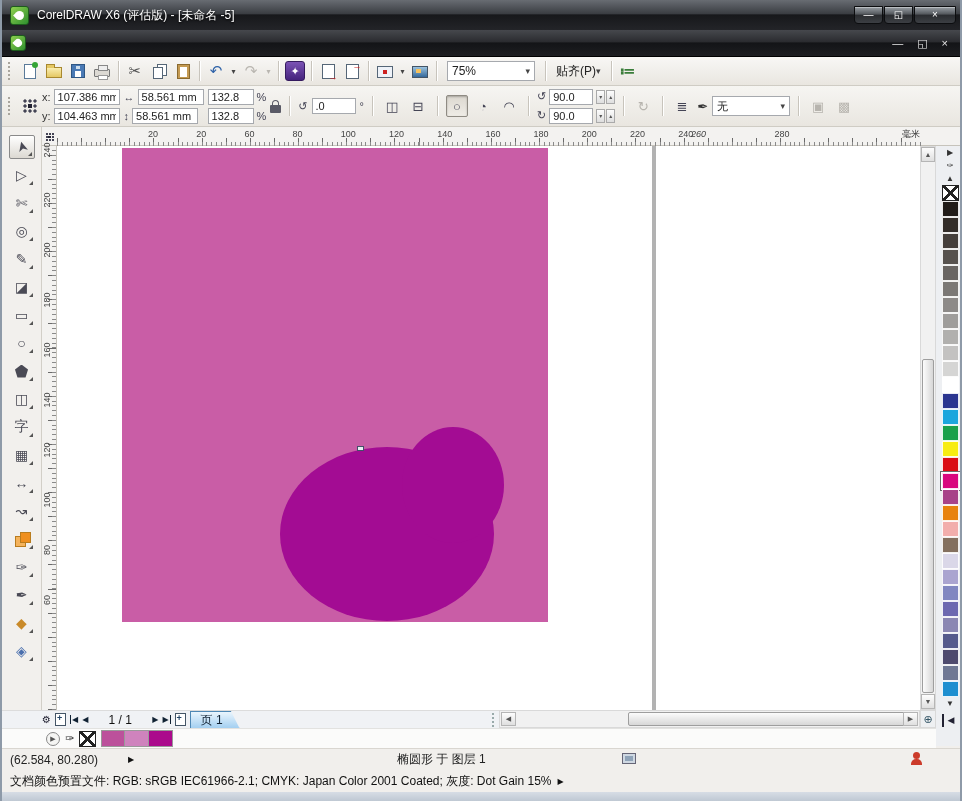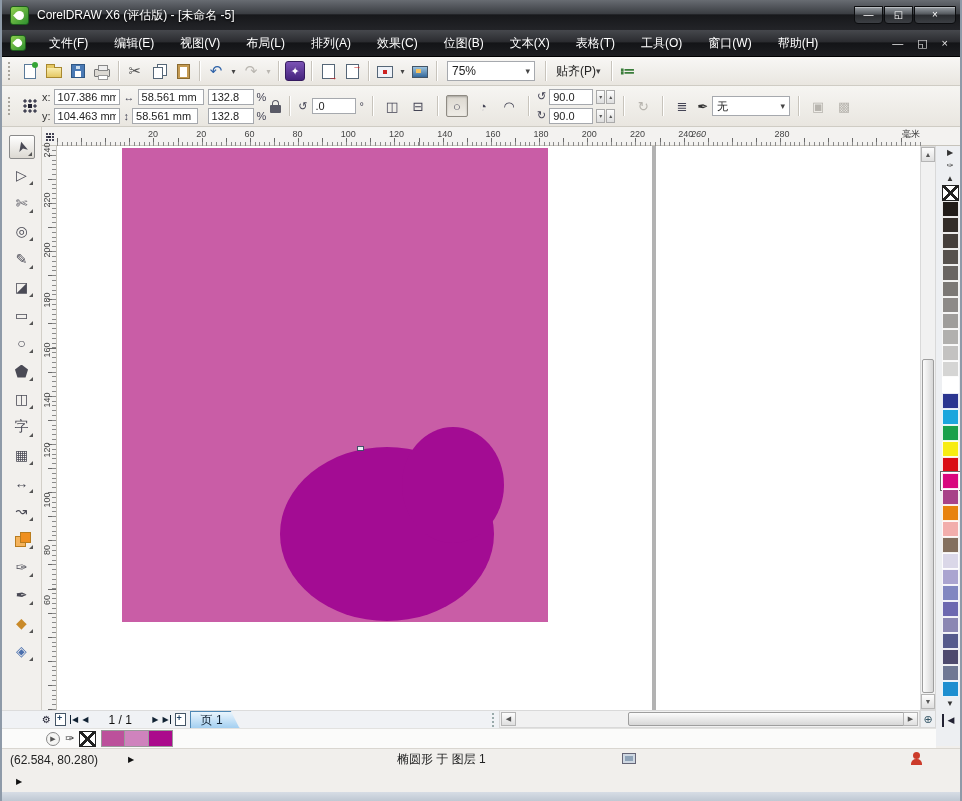--- a/index.html
+++ b/index.html
@@ -235,34 +235,20 @@
       <div class="capbtn">—</div>
       <div class="capbtn">◱</div>
       <div class="capbtn close">×</div>
     </div>
   </div>
 
   <div class="menubar">
     <span class="logo sm">
         <i></i>
       </span>
-    <div class="menu-items" id="menu-items">
-        <div class="menu-item">文件(F)</div>
-        <div class="menu-item">编辑(E)</div>
-        <div class="menu-item">视图(V)</div>
-        <div class="menu-item">布局(L)</div>
-        <div class="menu-item">排列(A)</div>
-        <div class="menu-item">效果(C)</div>
-        <div class="menu-item">位图(B)</div>
-        <div class="menu-item">文本(X)</div>
-        <div class="menu-item">表格(T)</div>
-        <div class="menu-item">工具(O)</div>
-        <div class="menu-item">窗口(W)</div>
-        <div class="menu-item">帮助(H)</div>
-      </div>
     <div class="docctrl" id="doc-controls">
         <span>—</span>
         <span>◱</span>
         <span>×</span>
       </div>
   </div>
 
   <div class="toolbar">
     <span class="grip"></span>
     <div class="titems" id="toolbar-items">
@@ -589,17 +575,18 @@
 
   <div class="statusbar">
     <span class="coords">(62.584, 80.280)</span>
     <span class="flyarr">▶</span>
     <span class="objinfo">椭圆形 于 图层 1</span>
     <span class="monitor-ic"></span>
     <span class="person"></span>
   </div>
 
   <div class="infobar">
+    <span>文档颜色预置文件: RGB: sRGB IEC61966-2.1; CMYK: Japan Color 2001 Coated; 灰度: Dot Gain 15%</span>
     <span class="flyarr">▶</span>
   </div>
 
   <div class="bframe"></div>
 </div>
 
 </body></html>

